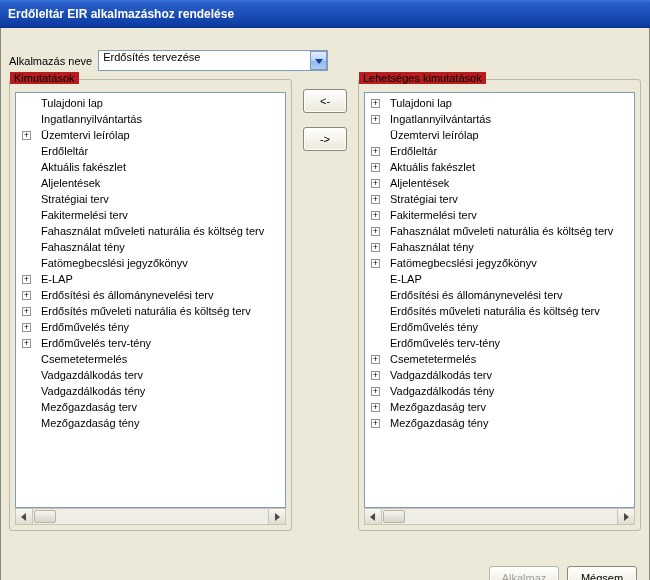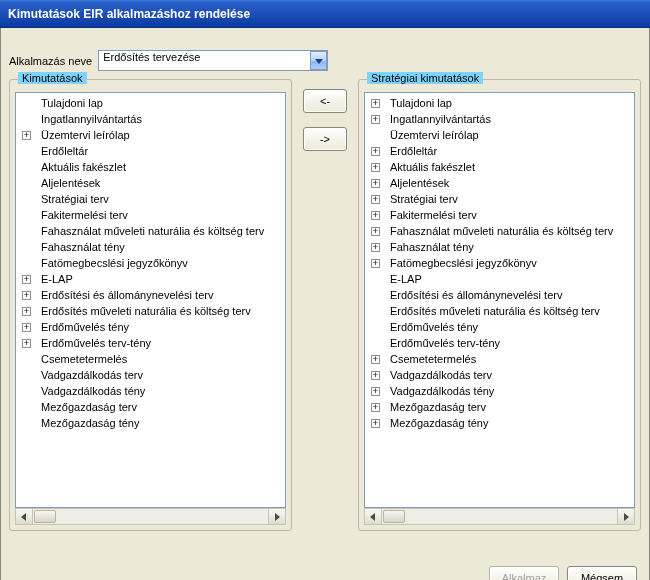--- a/index.html
+++ b/index.html
@@ -66,22 +66,22 @@
     flex: 1 1 0;
     border: 1px solid #bfb8a6;
     border-radius: 3px;
     position: relative;
     padding: 10px 4px 4px 4px;
     background: #ece9d8;
   }
   .group-title {
     position: absolute;
     top: -8px;
-    left: 8px;
-    background: #7dd3fc;
+    left: 0;
+    background: #b91c1c;
     padding: 0 4px;
     color: #000;
   }
   .tree-wrap {
     position: absolute;
     top: 12px; left: 5px; right: 5px; bottom: 22px;
     background: #fff;
     border: 1px solid #7f9db9;
     overflow: hidden;
   }
@@ -162,21 +162,21 @@
     right: 12px;
     bottom: 10px;
     display: flex;
     gap: 8px;
   }
 </style>
 </head>
 <body>
 
 <div class="titlebar">
-  <span>Kimutatások EIR alkalmazáshoz rendelése</span>
+  <span>Erdőleltár EIR alkalmazáshoz rendelése</span>
 </div>
 
 <div class="client">
 
   <div class="row-appname">
     <label>Alkalmazás neve</label>
     <div class="combo">
       <span class="combo-text">Erdősítés tervezése</span>
       <div class="combo-btn">
         <span>
@@ -300,21 +300,21 @@
     <div class="mid-col">
       <div class="btn">
         <span>&lt;-</span>
       </div>
       <div class="btn">
         <span>-&gt;</span>
       </div>
     </div>
 
     <div class="group">
-      <div class="group-title">Stratégiai kimutatások</div>
+      <div class="group-title">Lehetséges kimutatások</div>
       <div class="tree-wrap">
         <div class="tree" id="right-tree">
             <div class="tree-item">
               <span class="expander">+</span>
               <span class="lbl">Tulajdoni lap</span>
             </div>
             <div class="tree-item">
               <span class="expander">+</span>
               <span class="lbl">Ingatlannyilvántartás</span>
             </div>

